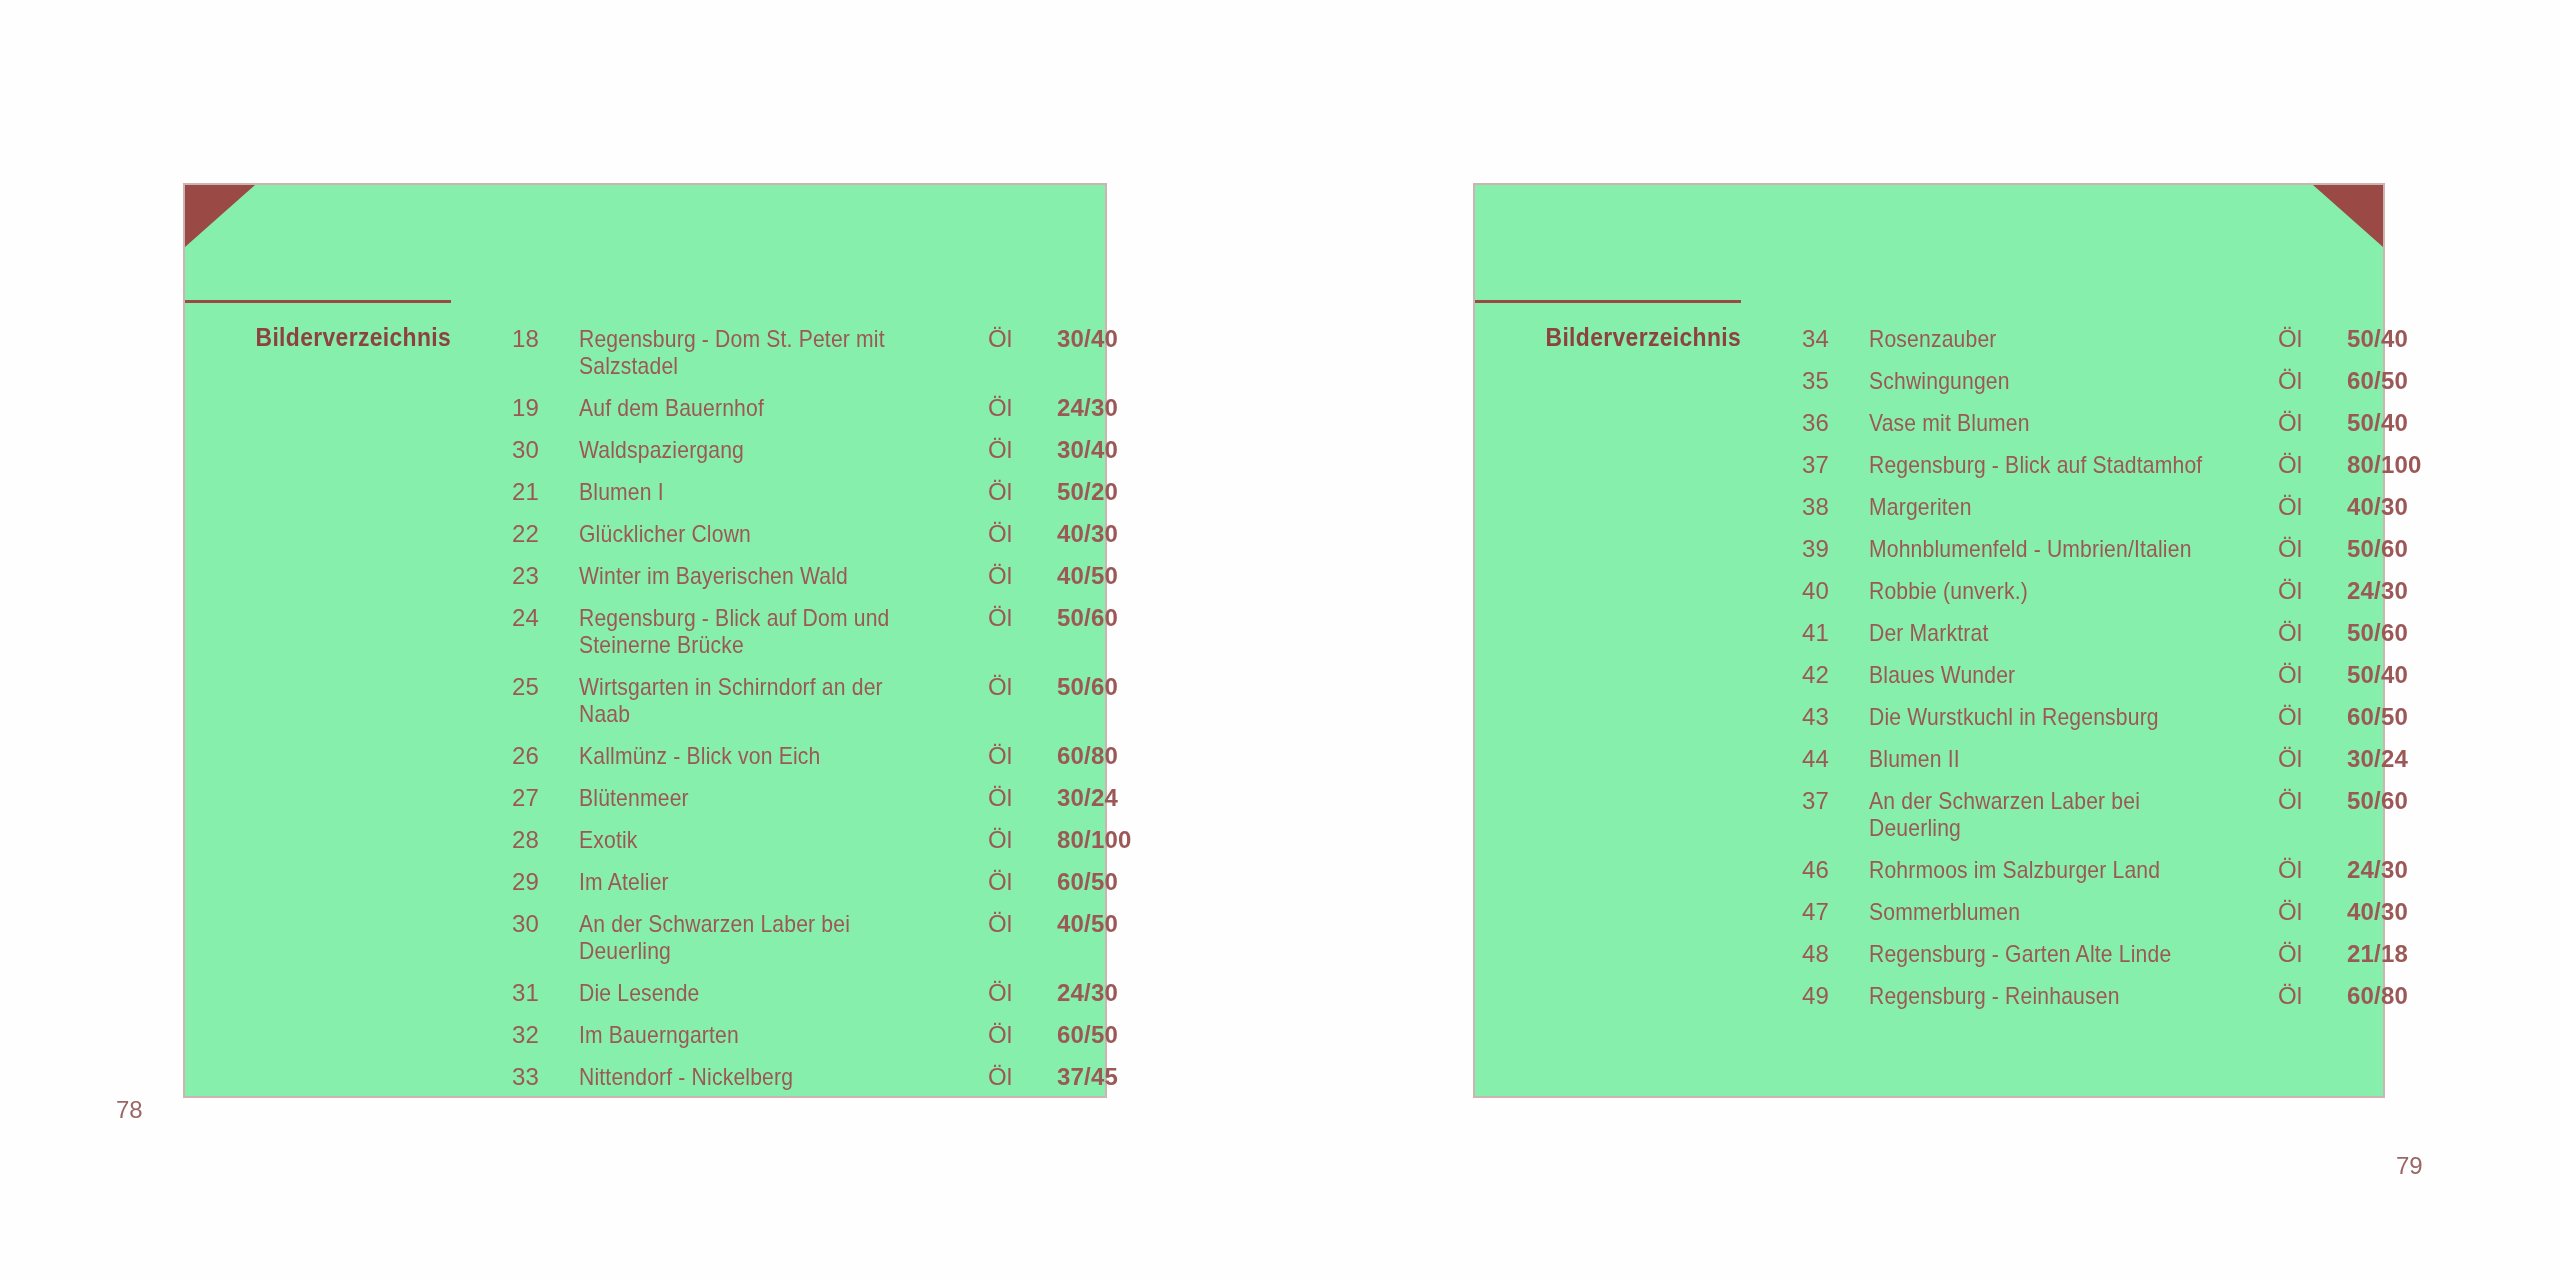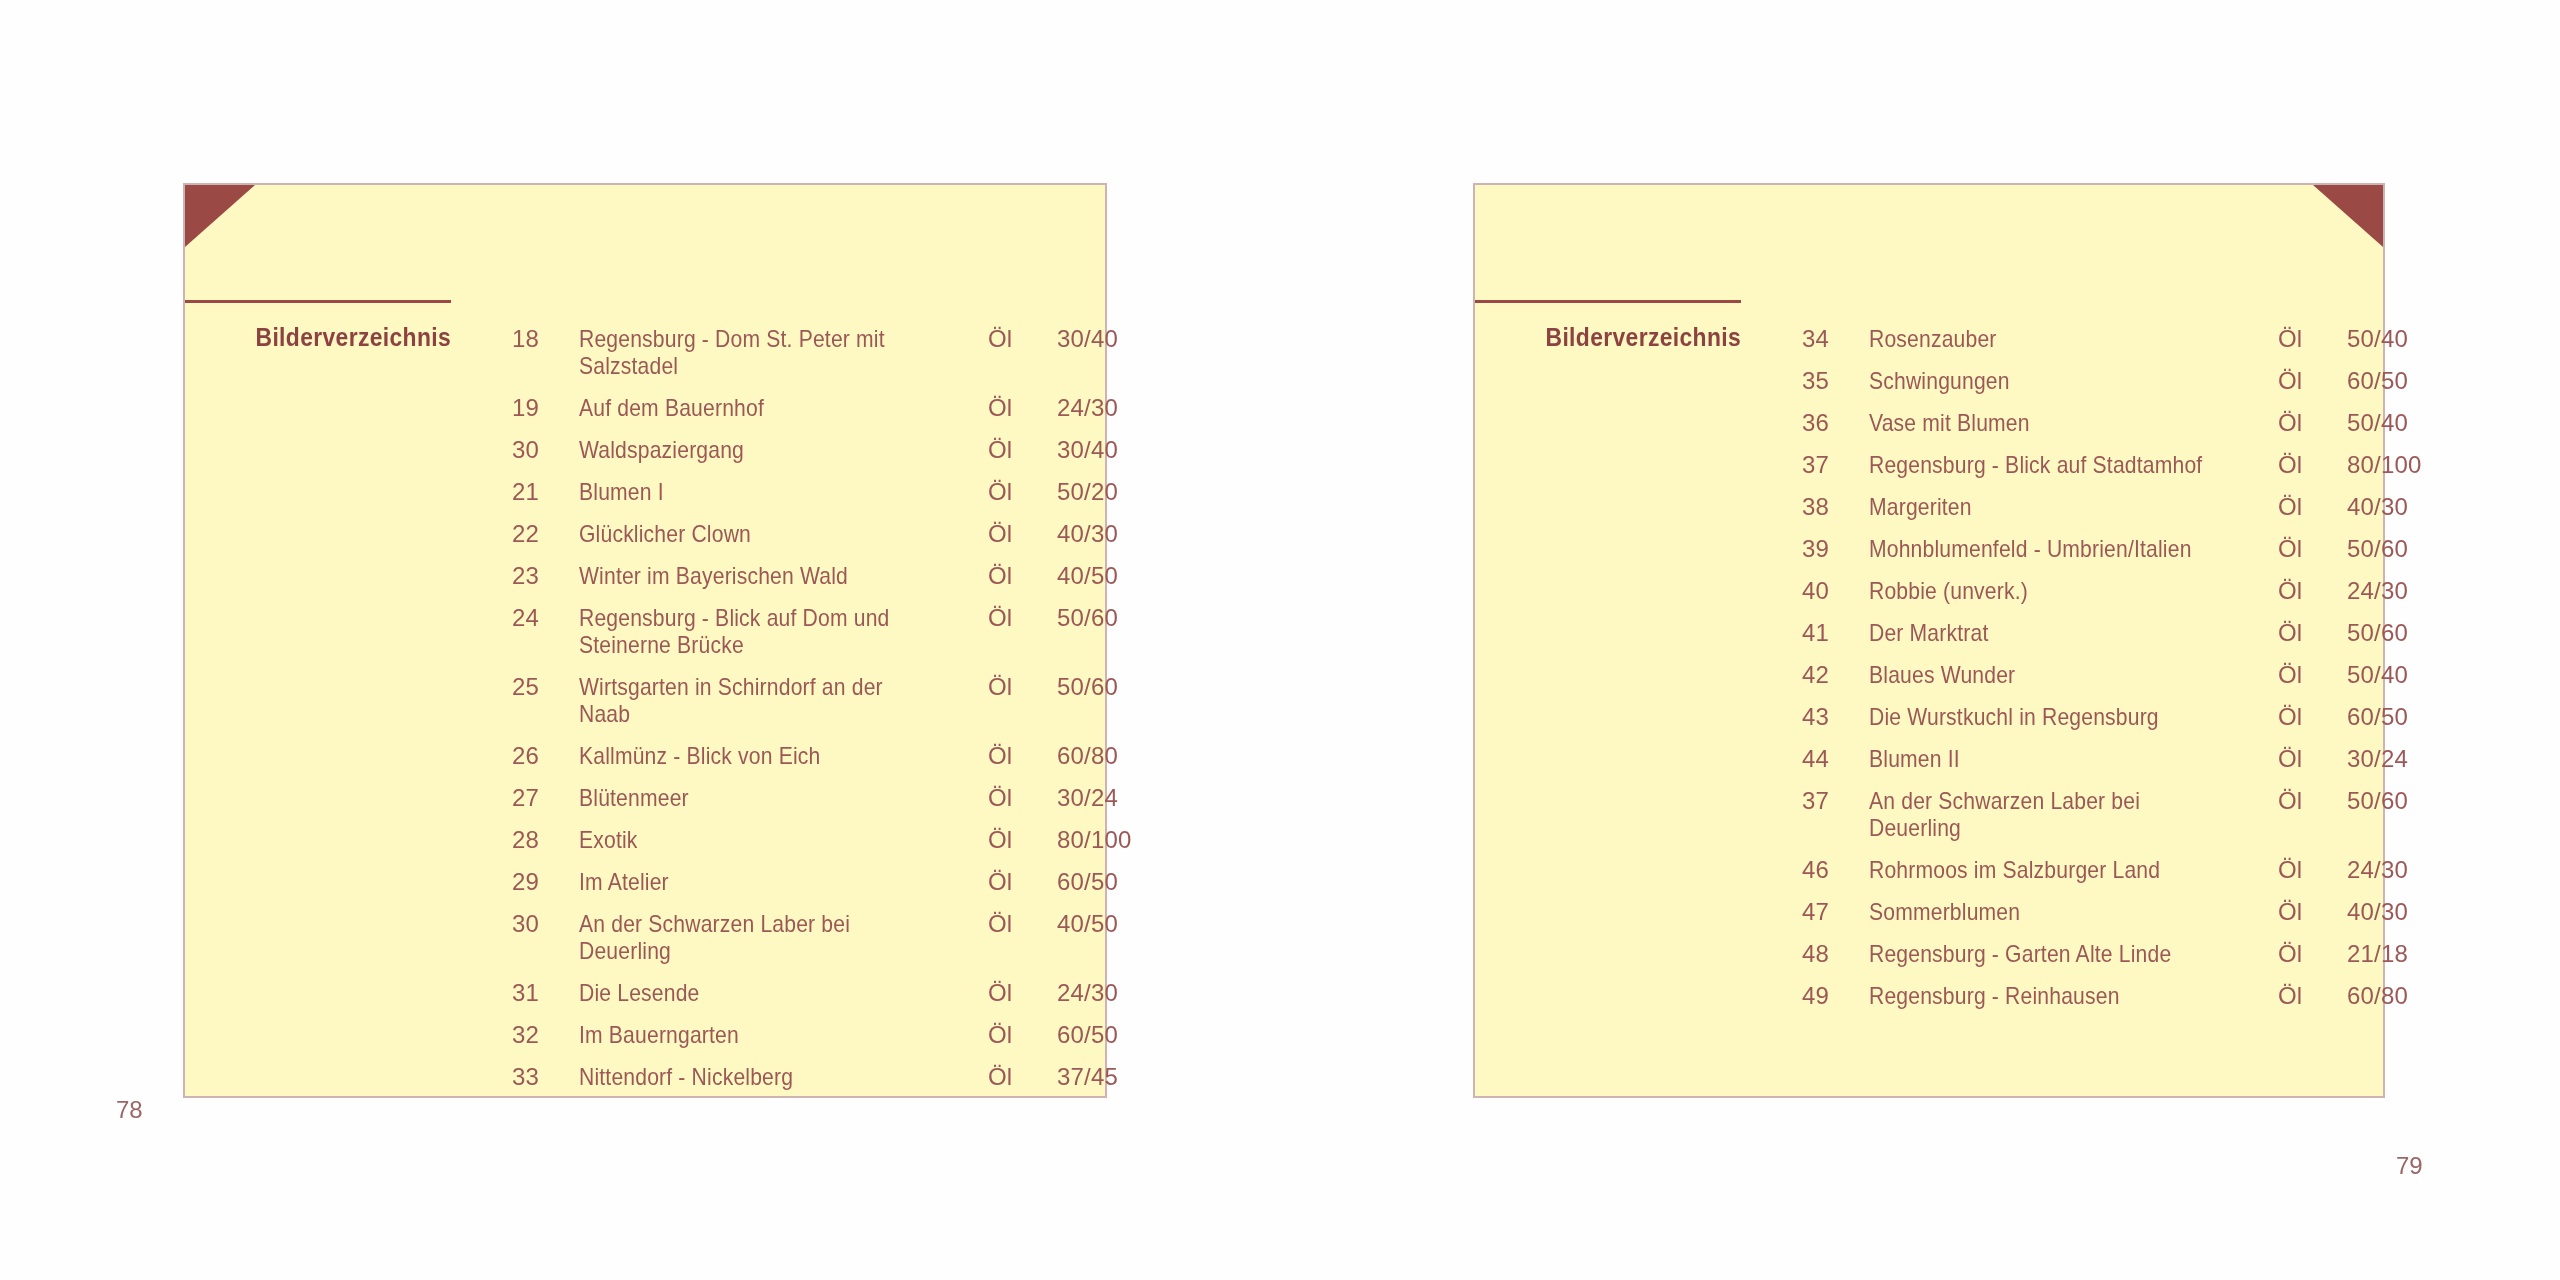--- a/index.html
+++ b/index.html
@@ -4,21 +4,21 @@
 <style>
   html,body { margin:0; padding:0; }
   body {
     width:2560px; height:1280px; position:relative;
     background:#fefefe;
     font-family:"Liberation Sans", sans-serif;
     overflow:hidden;
   }
   .panel {
     position:absolute; top:183px; height:915px;
-    border:2px solid #cdb3b1; box-sizing:border-box; background:#fef9c3;
+    border:2px solid #cdb3b1; box-sizing:border-box; background:#86efac;
   }
   .panel.left-panel  { left:183px;  width:924px; }
   .panel.right-panel { left:1473px; width:912px; }
 
   .corner { position:absolute; width:0; height:0; border-top:62px solid #9b4945; }
   .corner.tl { left:0; top:0; border-right:70px solid transparent; }
   .corner.tr { right:0; top:0; border-left:70px solid transparent; }
 
   .rule {
     position:absolute; left:0; top:115px; width:266px; height:3px;
@@ -34,21 +34,21 @@
   .list { position:absolute; left:327px; top:140px; width:572px; }
   .row {
     display:flex; align-items:flex-start;
     margin-bottom:15px; line-height:27px;
     font-size:24px; color:#9c5856; letter-spacing:0.2px;gap:24px;
   }
   .no     { width:43px;  flex:none; }
   .title  { width:385px; flex:none; white-space:pre-line;
             transform:scaleX(0.88); transform-origin:0 0; }
   .medium { width:45px;  flex:none; }
-  .size   { flex:none; }
+  .size   { flex:none;font-weight:bold; }
 
   .pageno { position:absolute; font-size:24px; color:#9a6766; }
   .pageno.pn-left  { left:116px;  top:1096px; }
   .pageno.pn-right { left:2396px; top:1152px; }
 </style>
 </head>
 <body>
 
 <div class="panel left-panel">
   <div class="corner tl"></div>

